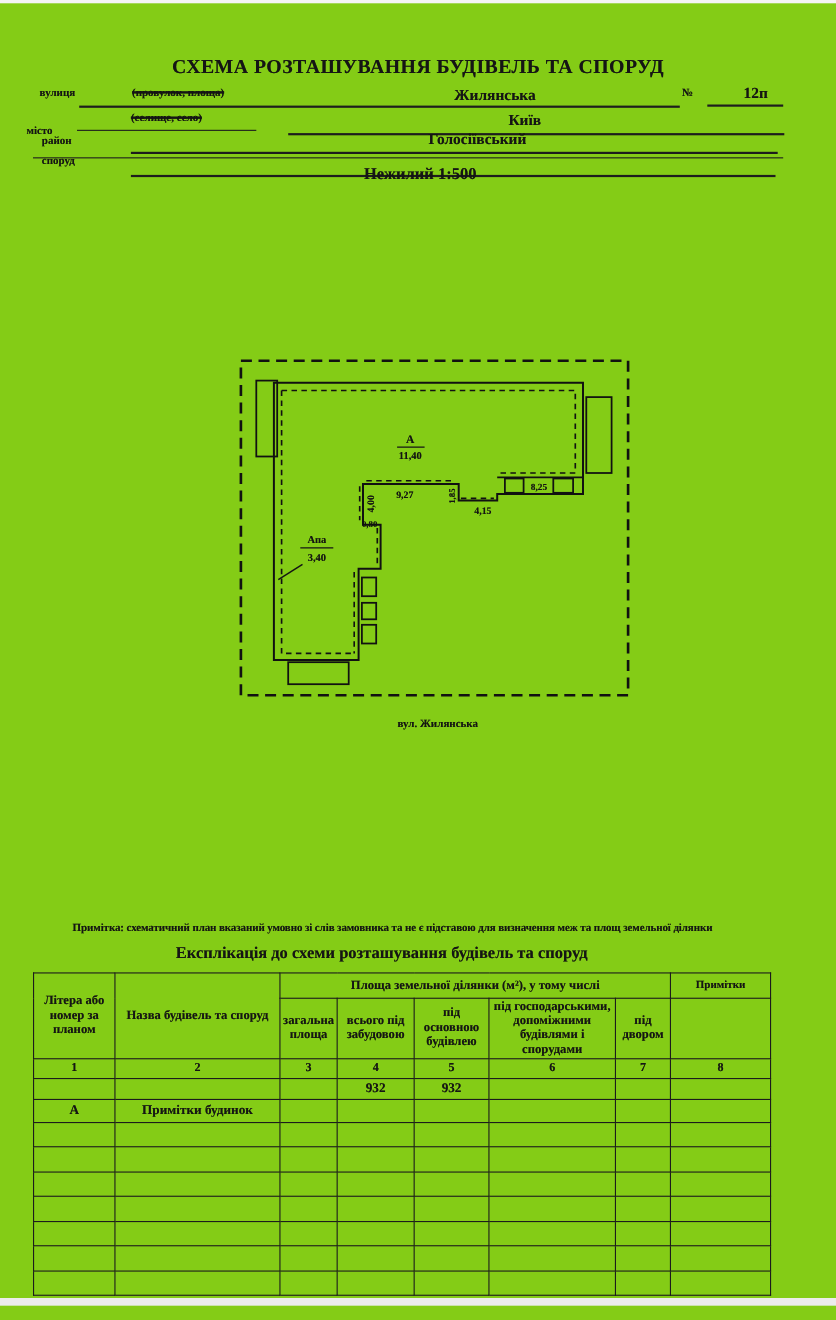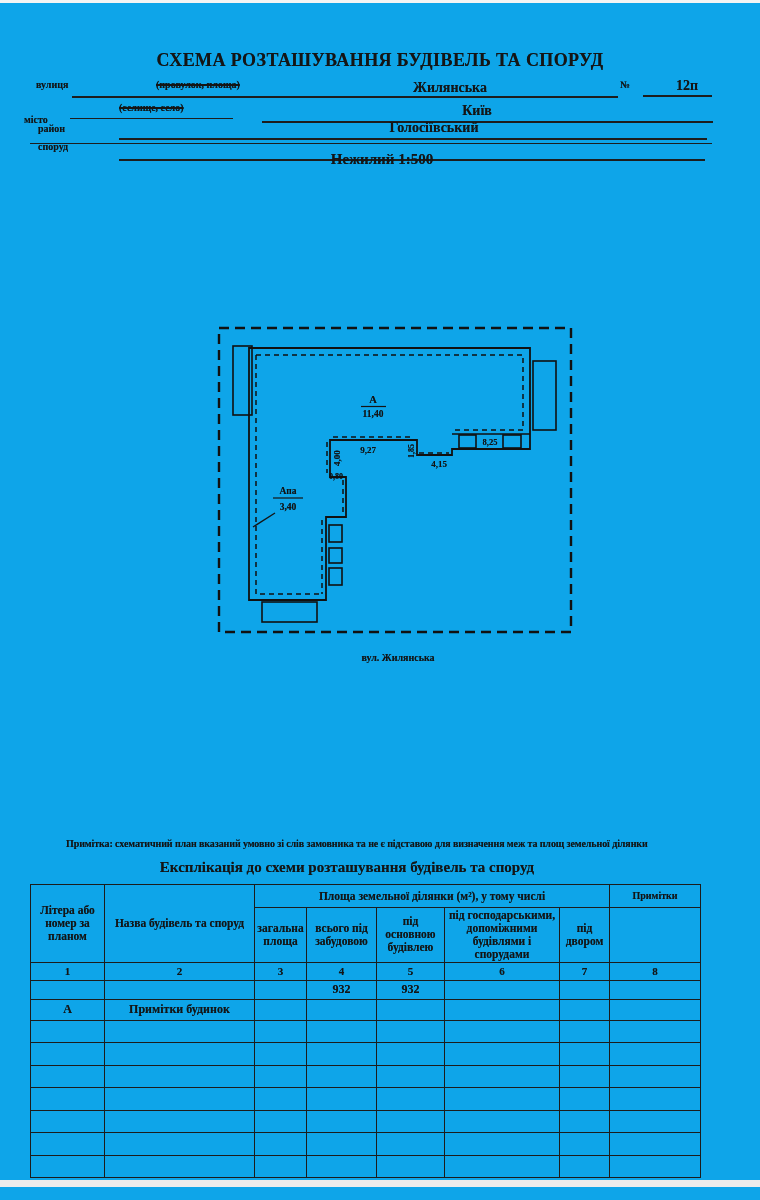--- a/index.html
+++ b/index.html
@@ -1,17 +1,17 @@
 <!DOCTYPE html>
 <html><head>
 <meta charset="utf-8">
 <style>
   html,body{margin:0;padding:0;background:#fff;}
   .page{
-    position:relative;width:760px;height:1200px;background:#0ea5e9;
+    position:relative;width:760px;height:1200px;background:#84cc16;
     font-family:"Liberation Serif","DejaVu Serif",serif;color:#151515;
     overflow:hidden;
   }
   .abs{position:absolute;}
   .scan{text-shadow:0 0 .5px rgba(0,0,0,.5);}
   .hline{position:absolute;background:#1d1d1d;height:2px;}
   .thin{height:1.4px;}
   .doc-title{font-size:18px;font-weight:bold;letter-spacing:.4px;white-space:nowrap;}
   .fld{font-size:10px;font-weight:bold;white-space:nowrap;}
   .strike{text-decoration:line-through;text-decoration-thickness:1.5px;}
@@ -42,21 +42,21 @@
 <body>
 
 <div class="page scan">
 
   <div class="band" style="top:0;height:3px;background:#f4f4f4;"></div>
   <div class="band" style="top:1180px;height:7px;background:#ececec;"></div>
 
   <div class="abs doc-title" style="left:50%;top:50px;transform:translateX(-50%);">СХЕМА РОЗТАШУВАННЯ БУДІВЕЛЬ ТА СПОРУД</div>
 
   <div class="abs fld" style="left:36px;top:79px;">вулиця</div>
-  <div class="abs fld strike" style="left:120px;top:79px;margin-left:36px;">(провулок, площа)</div>
+  <div class="abs fld strike" style="left:120px;top:79px;">(провулок, площа)</div>
   <div class="abs val" style="left:450px;top:80px;">Жилянська</div>
   <div class="abs fld" style="left:620px;top:79px;">№</div>
   <div class="abs val" style="left:667px;top:78px;margin-left:20px;">12п</div>
   <div class="hline" style="left:72px;top:96px;width:546px;"></div>
   <div class="hline" style="left:643px;top:95px;width:69px;"></div>
 
   <div class="abs fld" style="left:24px;top:102px;margin-top:12px;">місто</div>
   <div class="abs fld strike" style="left:119px;top:102px;">(селище, село)</div>
   <div class="abs val" style="left:477px;top:103px;">Київ</div>
   <div class="hline thin" style="left:70px;top:118px;width:163px;"></div>

